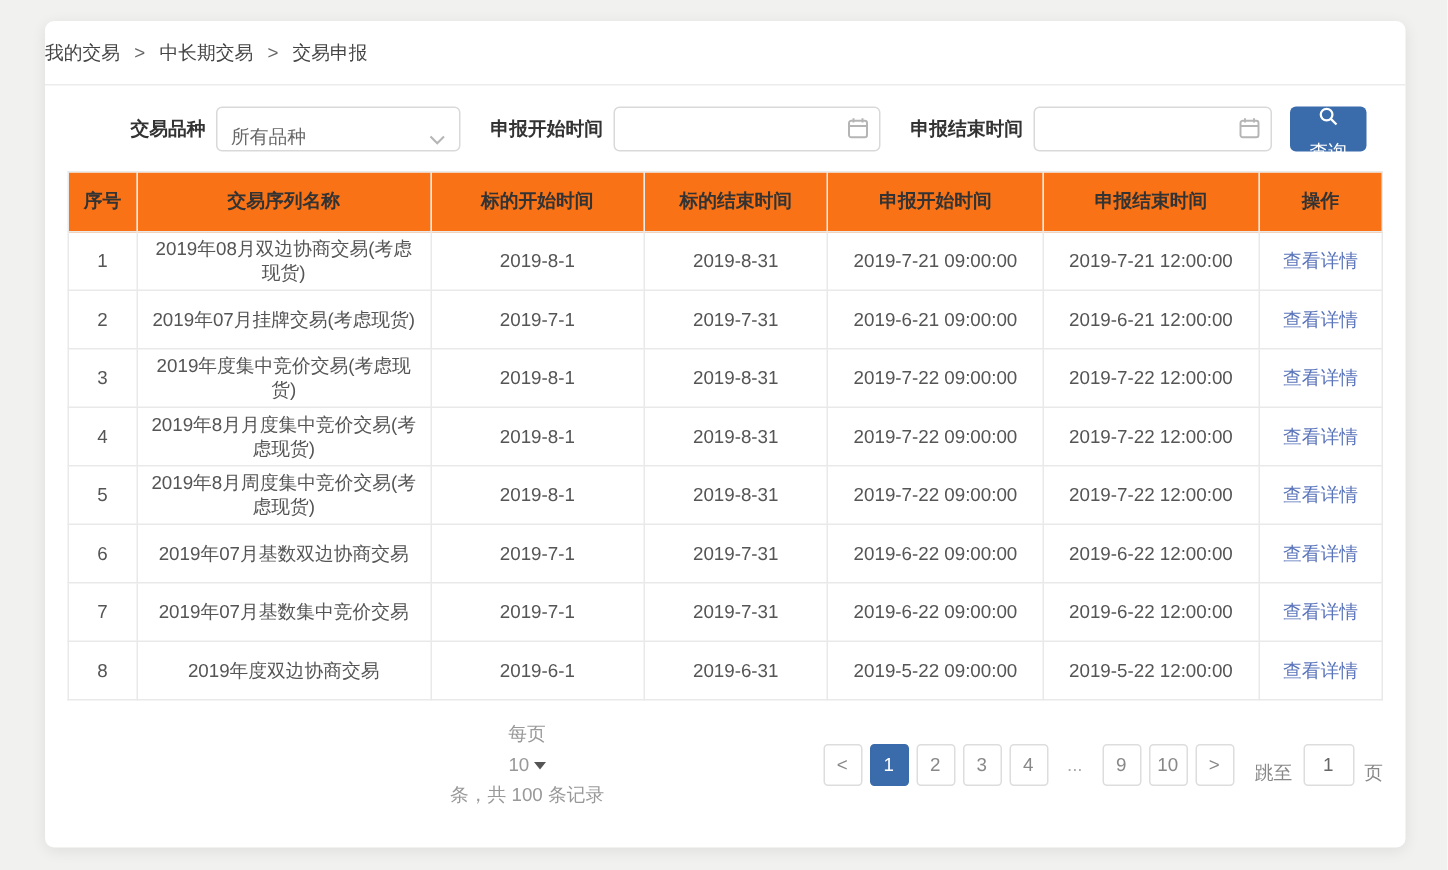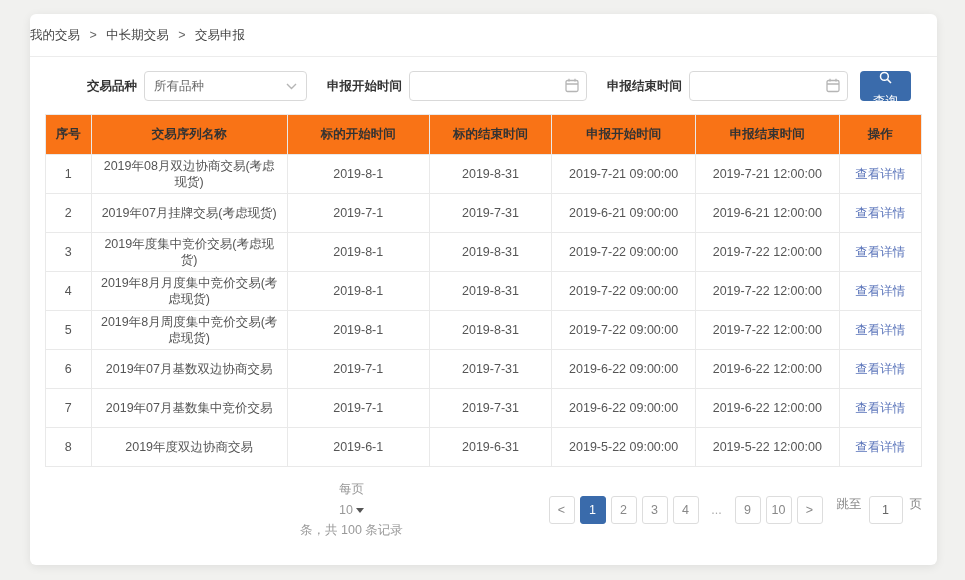--- a/index.html
+++ b/index.html
@@ -32,21 +32,21 @@
     align-items: center;
     padding: 13px 25px 12px 57px;
     font-size: 12.5px;
     height: 57px;
   }
   .filter-label { font-weight: bold; color: #333; margin-right: 7px; white-space: nowrap; }
   .group { display: flex; align-items: center; margin-right: 20px; }
   .select-box {
     width: 163px; height: 30px;
     border: 1px solid #d9d9d9; border-radius: 4px;
-    display: flex; align-items: center; justify-content: space-between;
+    display: flex; align-items: flex-end; justify-content: space-between;
     padding: 0 9px; color: #666; background: #fff; cursor: pointer;
   }
   .date-wrap { position: relative; }
   .date-input {
     height: 30px;
     border: 1px solid #d9d9d9; border-radius: 4px;
     padding: 0 28px 0 9px; font-size: 12.5px; color: #555;
     font-family: "Liberation Sans", "DejaVu Sans", sans-serif;
   }
   .date-input.w1 { width: 178px; }
@@ -115,21 +115,21 @@
   .pager { margin-left: auto; display: flex; align-items: center; }
   .pg-btn {
     min-width: 26px; height: 28px;
     border: 1px solid #ddd; border-radius: 3px;
     background: #fff; color: #888;
     margin-left: 5px; font-size: 12.5px; cursor: pointer;
     font-family: "Liberation Sans", "DejaVu Sans", sans-serif;
   }
   .pg-btn.active { background: #3a6bab; border-color: #3a6bab; color: #fff; }
   .pg-btn.ellipsis { border: none; background: transparent; cursor: default; color: #aaa; }
-  .jump { display: flex; align-items: flex-start; gap: 7px; margin-left: 14px; color: #888; }
+  .jump { display: flex; align-items: flex-end; gap: 7px; margin-left: 14px; color: #888; }
   .jump input {
     width: 34px; height: 28px;
     border: 1px solid #ddd; border-radius: 3px;
     text-align: center; font-size: 12.5px; color: #666;
     font-family: "Liberation Sans", "DejaVu Sans", sans-serif;
   }
 </style>
 </head>
 <body>
 

